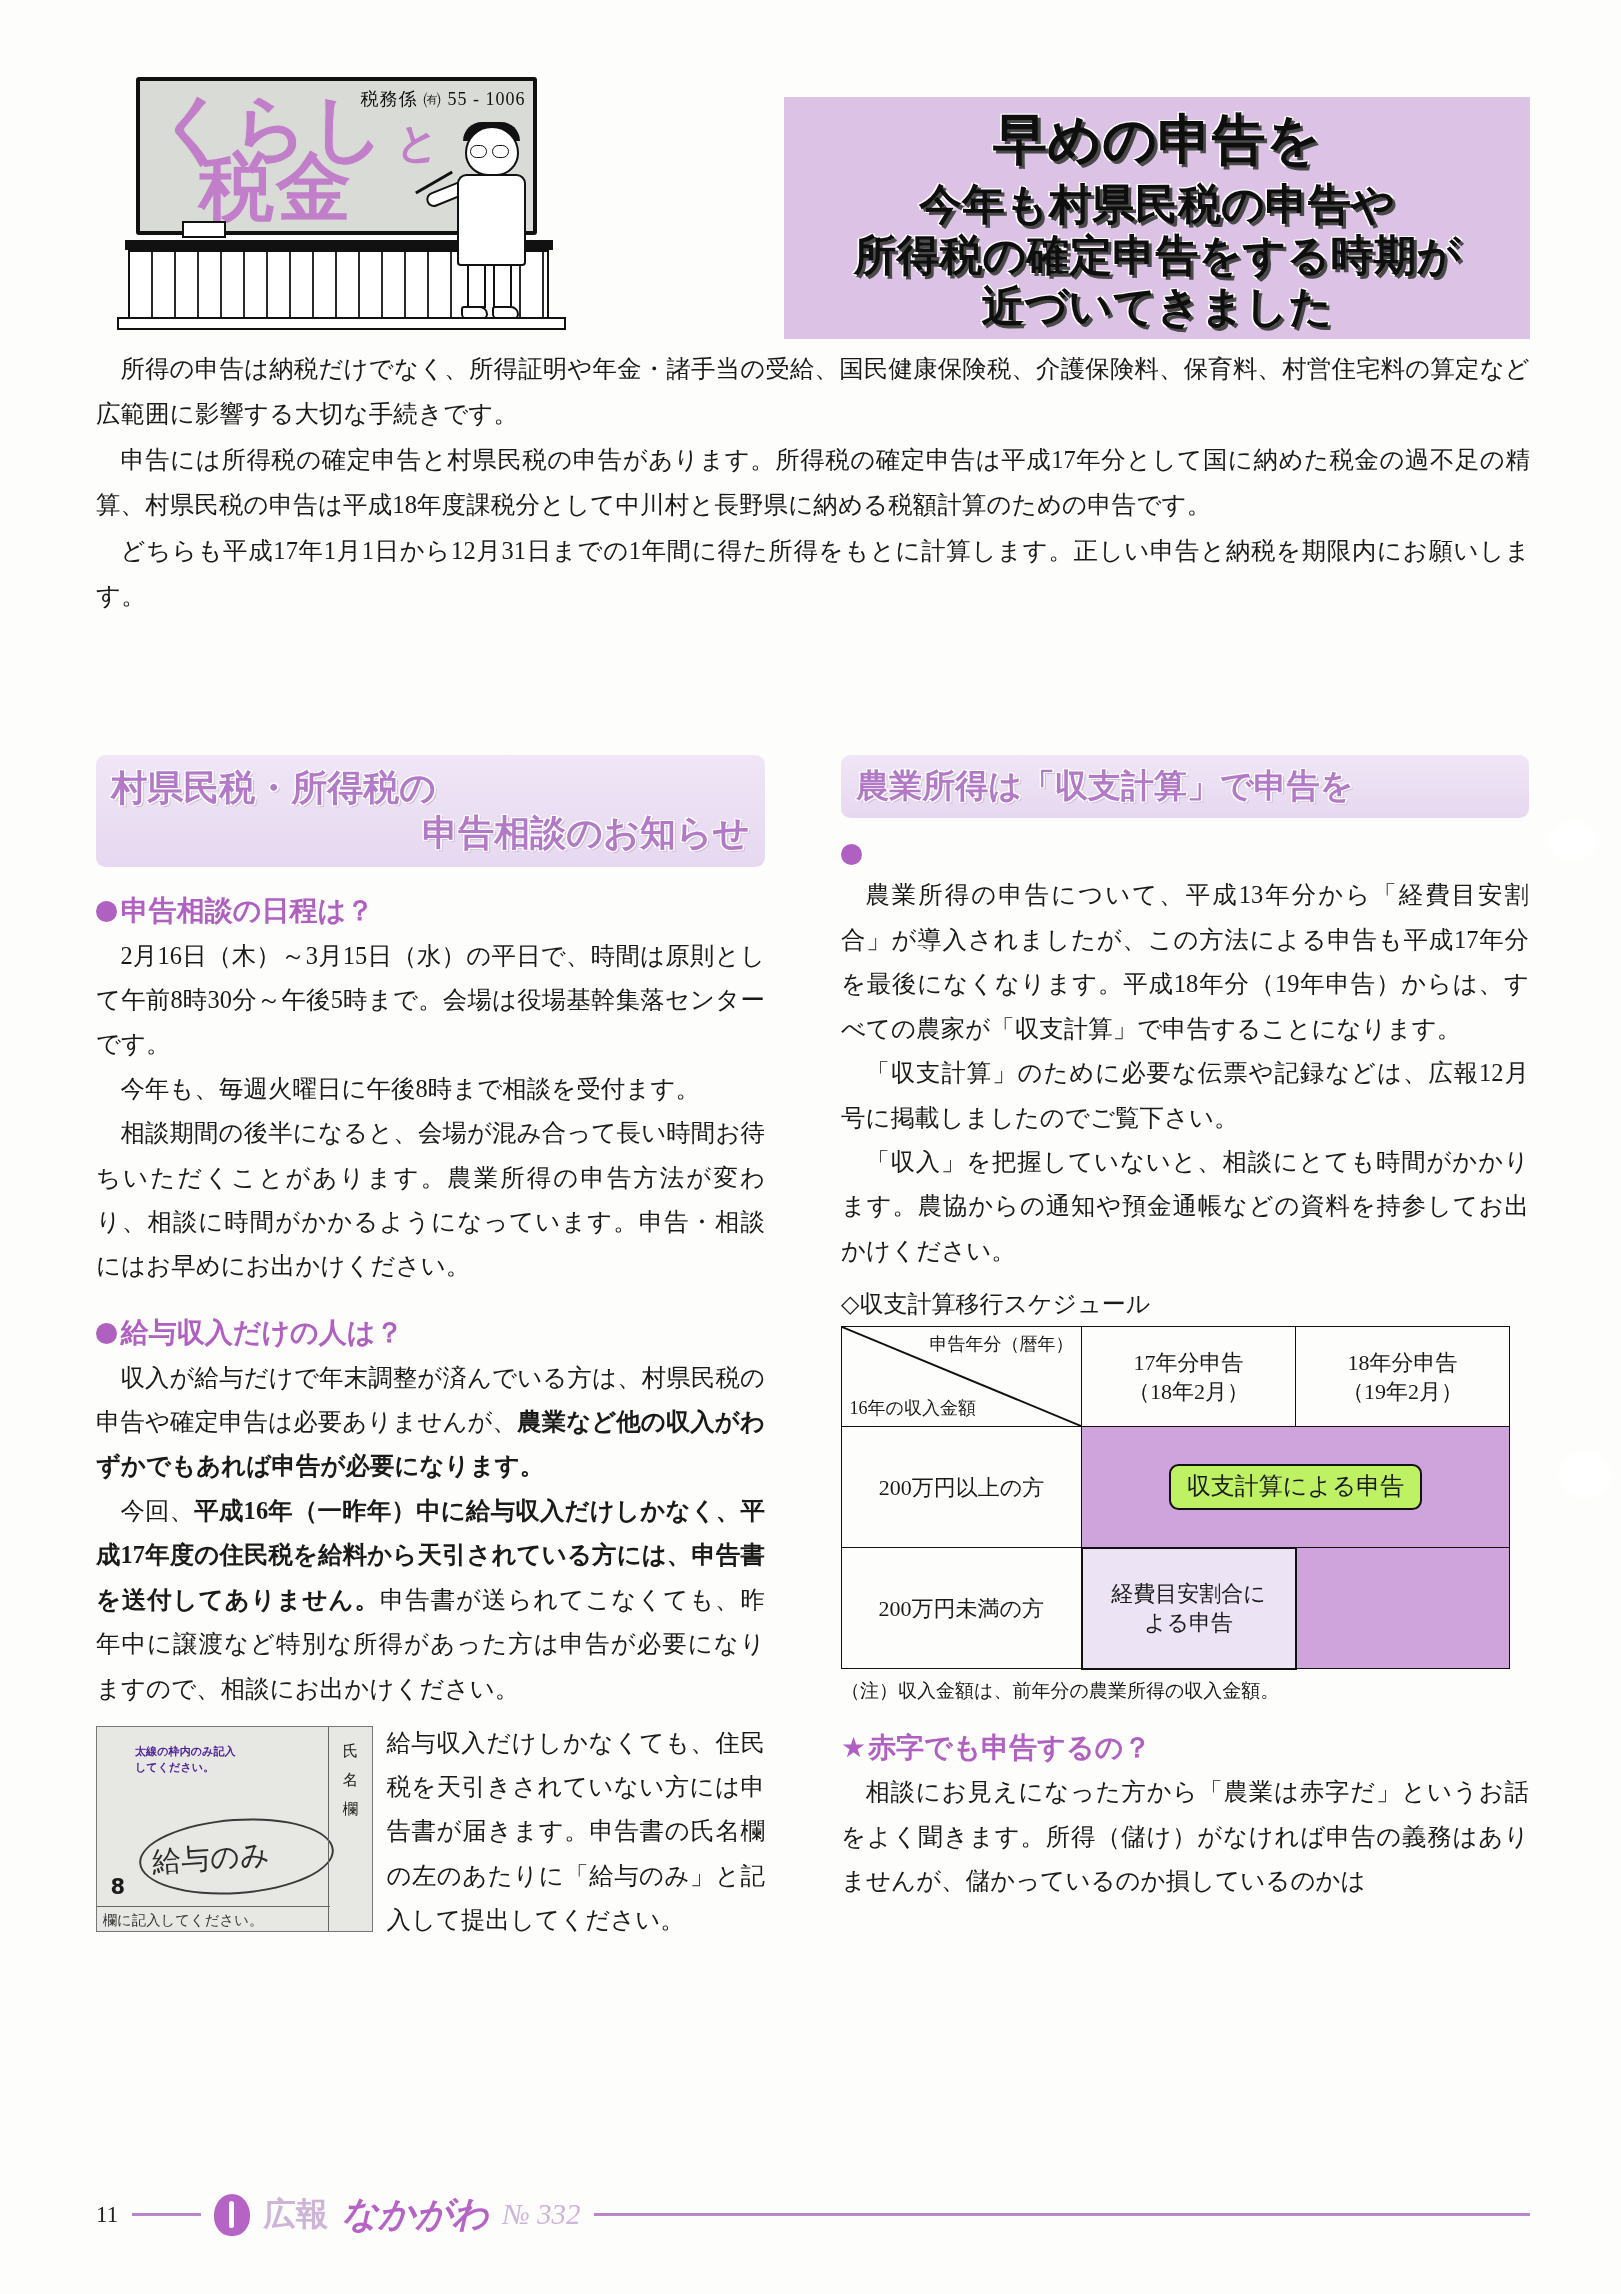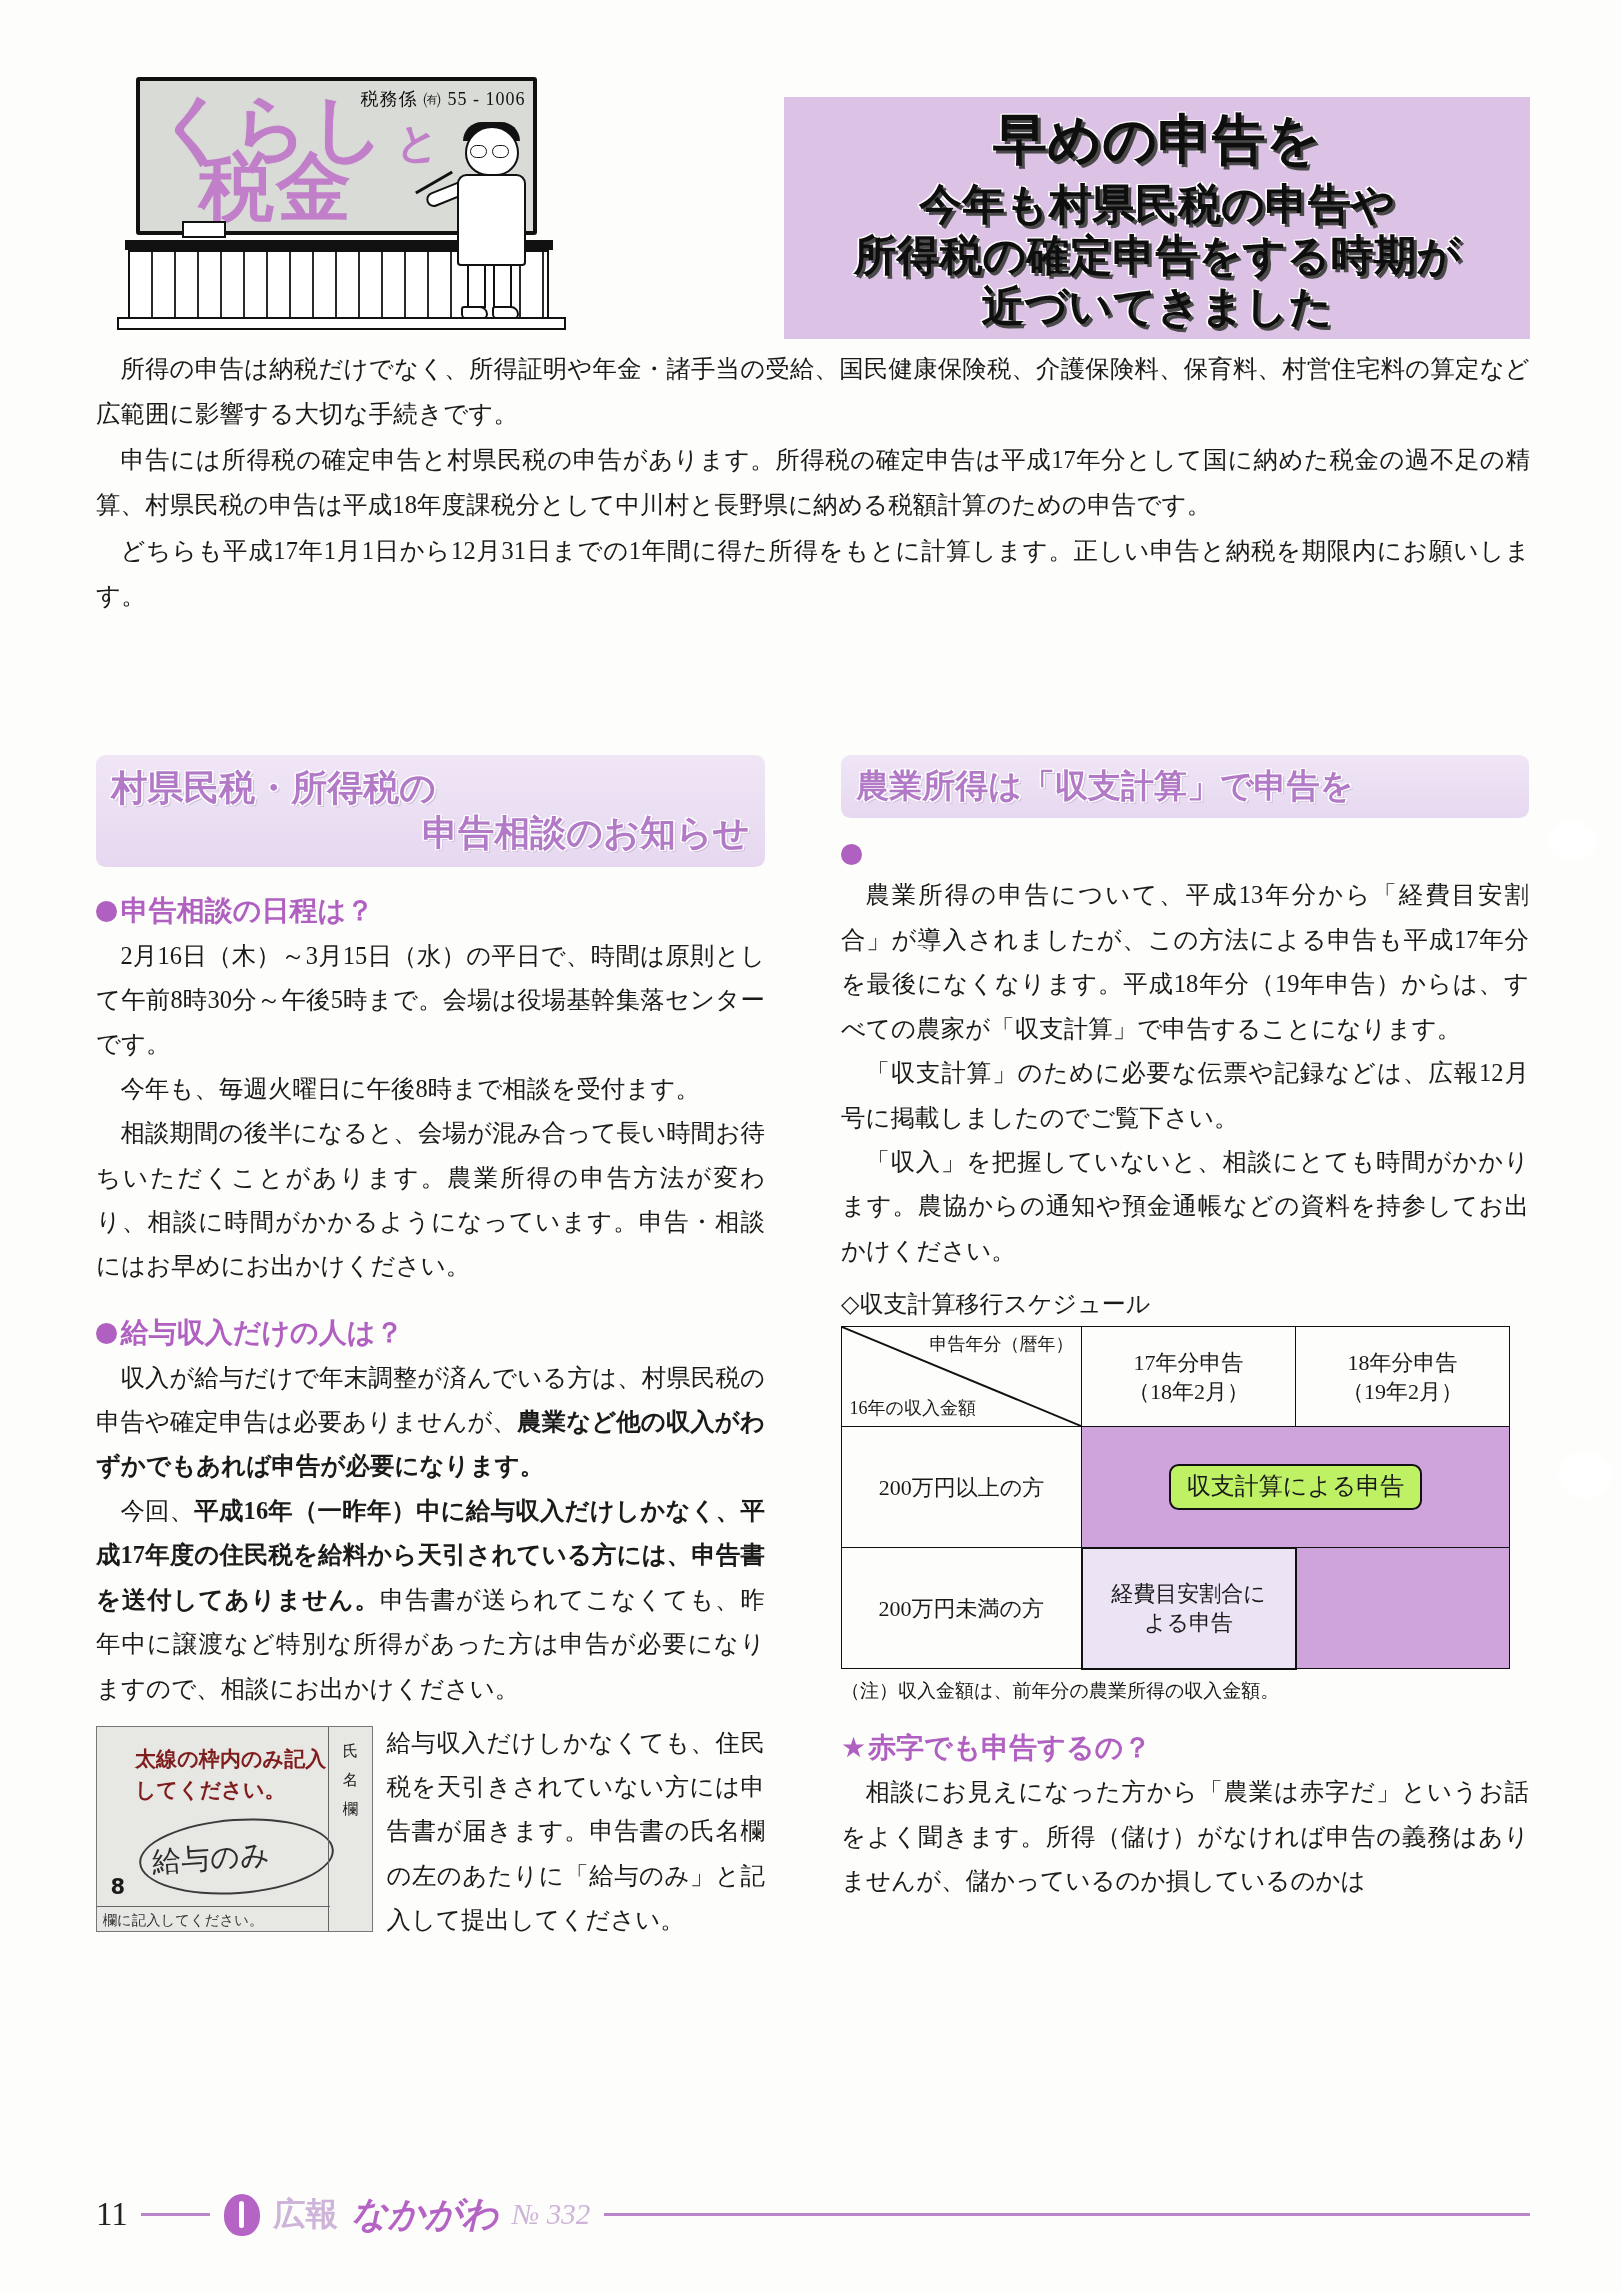--- a/index.html
+++ b/index.html
@@ -288,24 +288,24 @@
     border: 1.9px solid #777;
     background: #e7e7e4;
     position: relative;
     box-sizing: border-box;
     overflow: hidden;
   }
   .fp-note {
     position: absolute;
     left: 38px; top: 17px;
     font-family: "DejaVu Sans", sans-serif;
-    font-size: 21px;
+    font-size: 11px;
     font-weight: 700;
     line-height: 1.45;
-    color: #7f1d1d;
+    color: #4c1d95;
   }
   .fp-hand {
     position: absolute;
     left: 55px; top: 105px;
     font-family: "DejaVu Sans", sans-serif;
     font-size: 29px;
     color: #2b2b2b;
     transform: rotate(-4deg);
   }
   .fp-ellipse {
@@ -415,21 +415,21 @@
   .footer {
     position: absolute;
     left: 96px; bottom: 55px;
     width: 1434px;
     display: flex;
     align-items: center;
     gap: 13.4px;
   }
   .f-page {
     font-family: "Liberation Serif", serif;
-    font-size: 33px;
+    font-size: 23px;
     color: #222;
   }
   .f-rule {
     height: 3.8px;
     background: #bb86c9;
     width: 69px;
   }
   .f-rule-long { flex: 1; }
   .f-logo {
     width: 36px; height: 42px;

